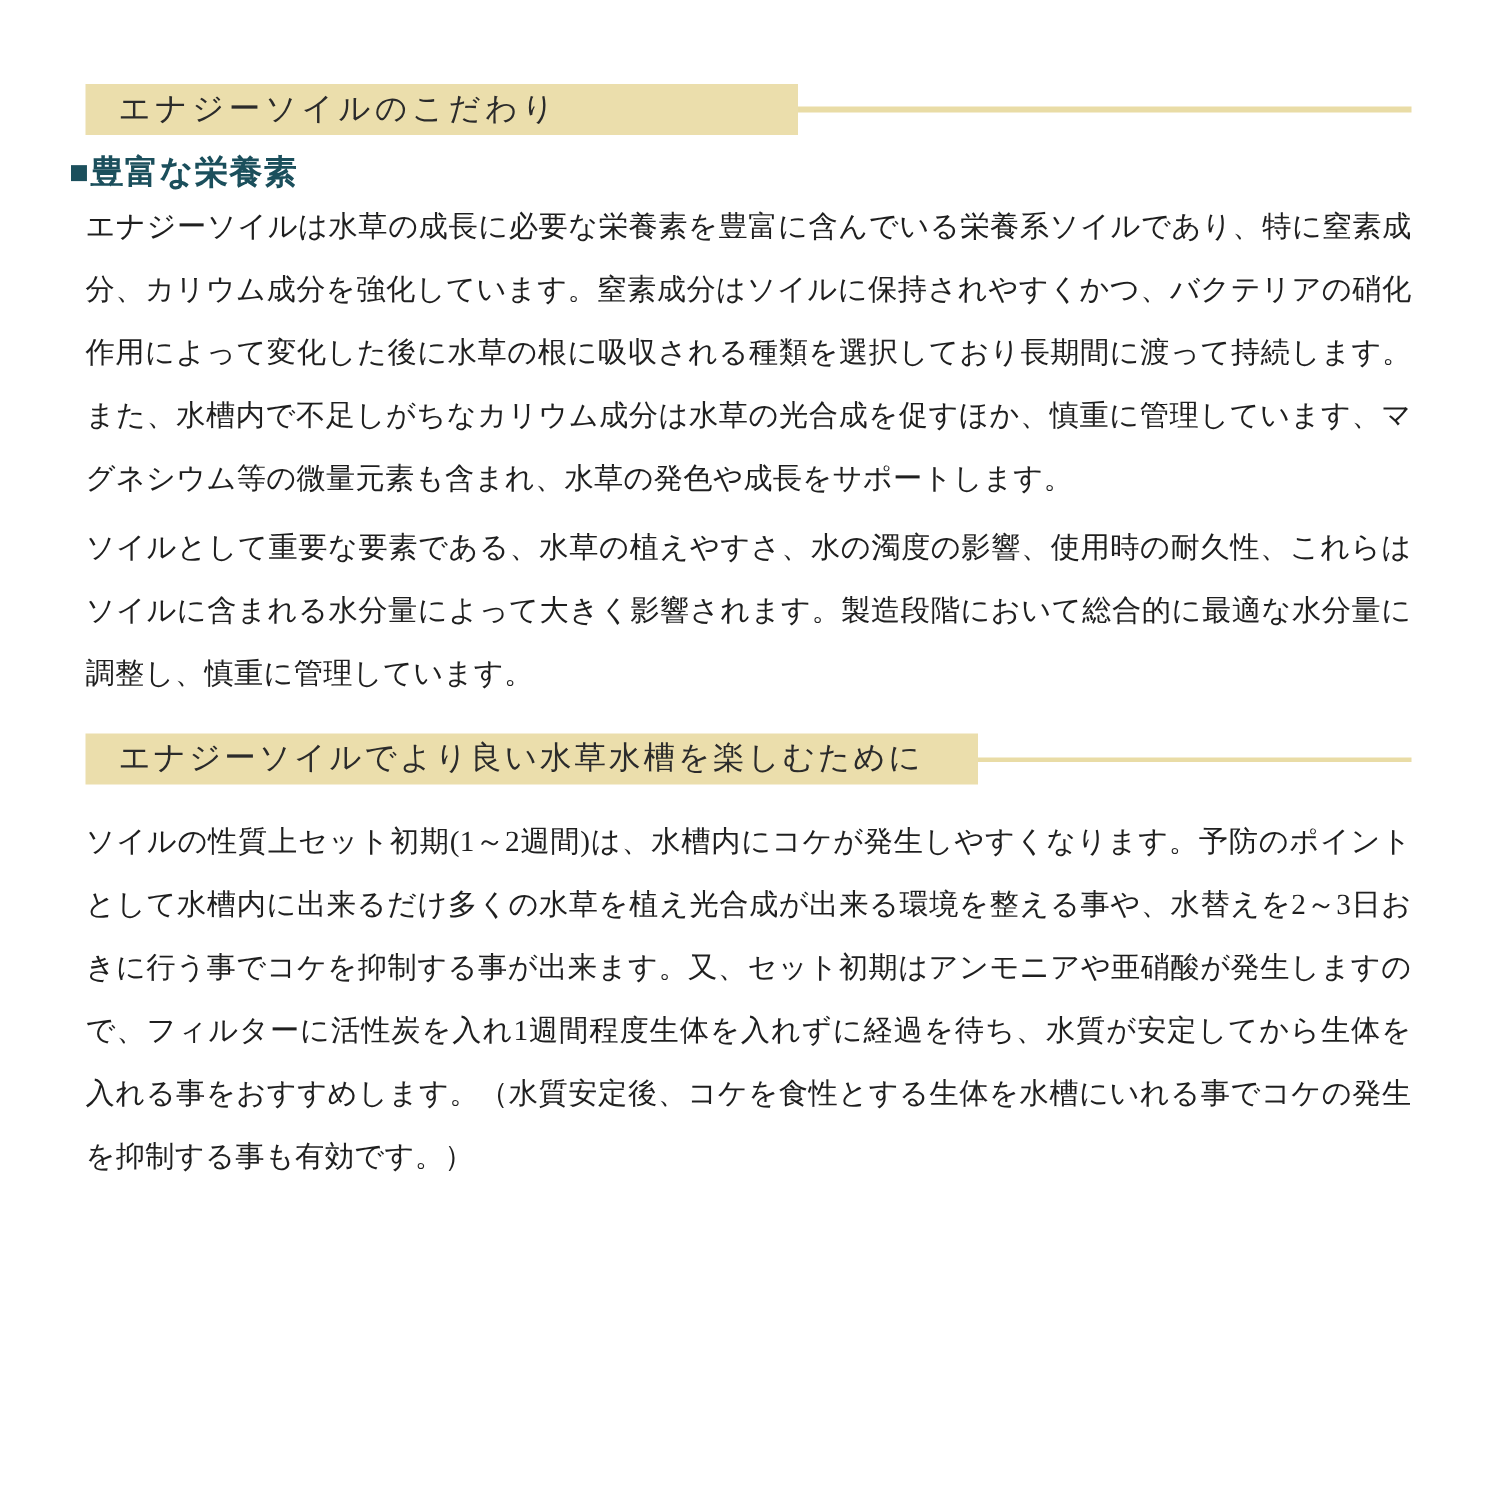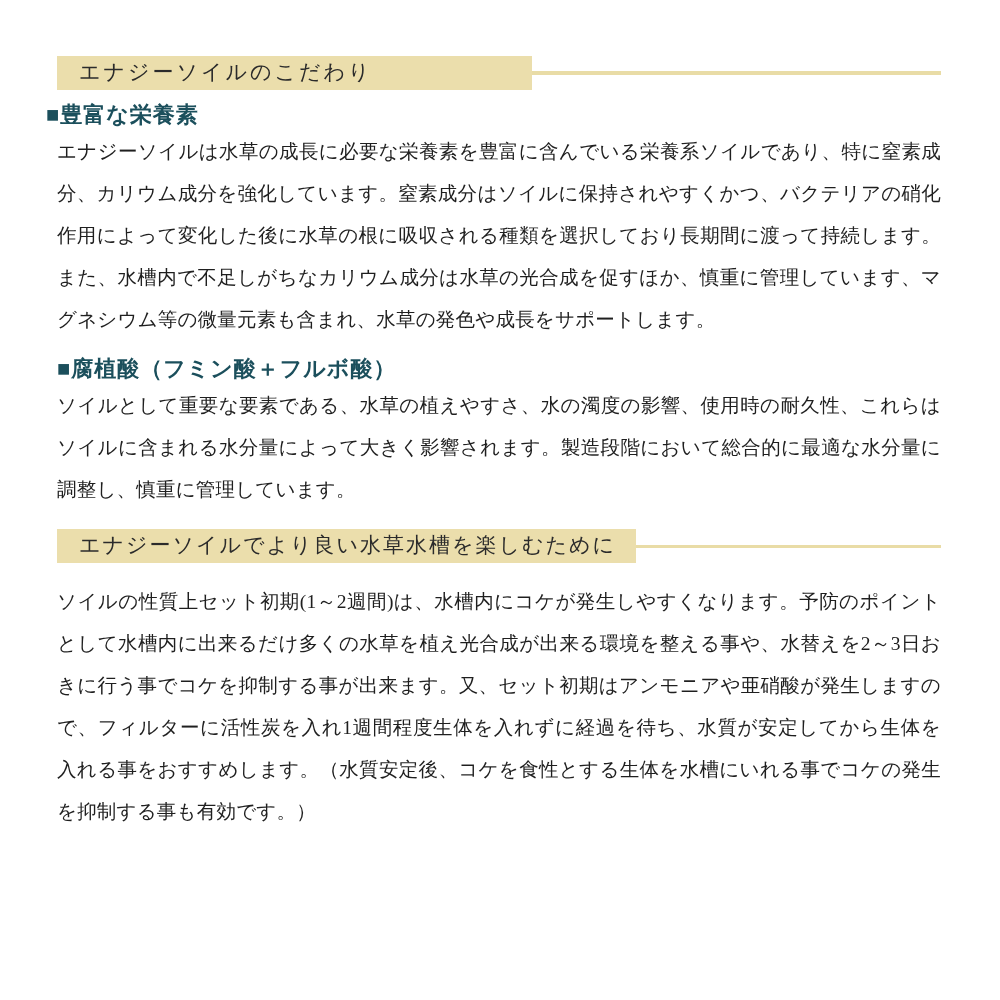--- a/index.html
+++ b/index.html
@@ -29,21 +29,21 @@
   .banner-row.second { margin-top: 18px; }
   .banner-box {
     background: var(--banner-bg);
     color: var(--banner-text);
     font-size: 21px;
     letter-spacing: 3px;
     padding: 5px 160px 7px 22px;
     white-space: nowrap;
     line-height: 22px;
   }
-  .banner-box.tips { padding: 5px 20px 7px 22px; letter-spacing: 2px; }
+  .banner-box.tips { padding: 5px 36px 7px 22px; letter-spacing: 2px; }
   .banner-line {
     flex: 1 1 auto;
     height: 4px;
     background: var(--banner-line);
   }
   .banner-line.thin { height: 3px; }
   .sub-heading {
     margin: 16px 59px 0 57px;
     color: var(--heading-teal);
     font-size: 22px;
@@ -71,21 +71,20 @@
   <div class="banner-row first">
     <div class="banner-box">
       <span>エナジーソイルのこだわり</span>
     </div>
     <div class="banner-line"></div>
   </div>
 
   <h2 class="sub-heading first">■豊富な栄養素</h2>
   <p class="body-para">エナジーソイルは水草の成長に必要な栄養素を豊富に含んでいる栄養系ソイルであり、特に窒素成分、カリウム成分を強化しています。窒素成分はソイルに保持されやすくかつ、バクテリアの硝化作用によって変化した後に水草の根に吸収される種類を選択しており長期間に渡って持続します。また、水槽内で不足しがちなカリウム成分は水草の光合成を促すほか、慎重に管理しています、マグネシウム等の微量元素も含まれ、水草の発色や成長をサポートします。</p>
 
-  <h2 class="sub-heading">■腐植酸（フミン酸＋フルボ酸）</h2>
 
   <p class="body-para">ソイルとして重要な要素である、水草の植えやすさ、水の濁度の影響、使用時の耐久性、これらはソイルに含まれる水分量によって大きく影響されます。製造段階において総合的に最適な水分量に調整し、慎重に管理しています。</p>
 
   <div class="banner-row second">
     <div class="banner-box tips">
       <span>エナジーソイルでより良い水草水槽を楽しむために</span>
     </div>
     <div class="banner-line thin"></div>
   </div>
 

